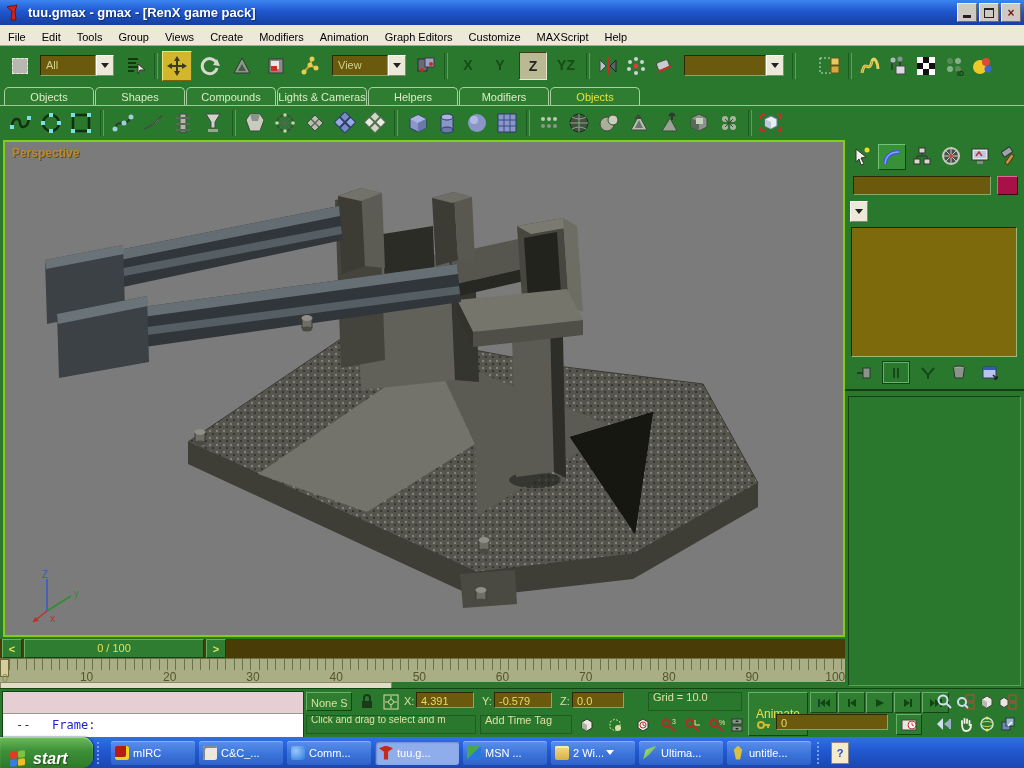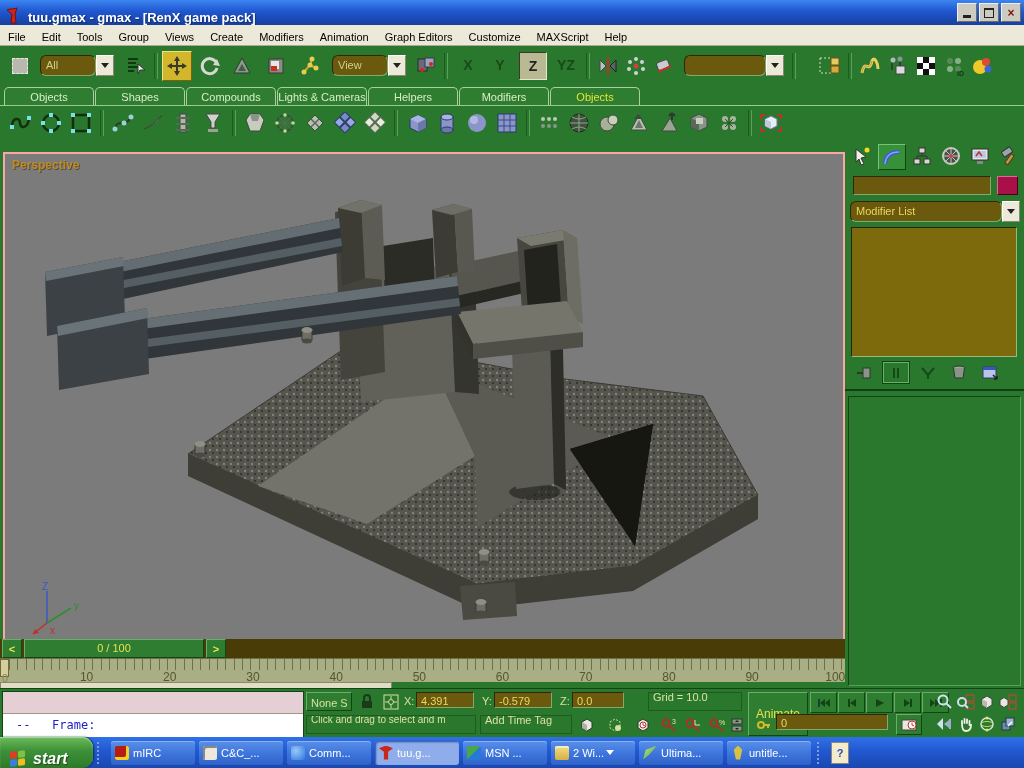--- a/index.html
+++ b/index.html
@@ -1,21 +1,21 @@
 <!DOCTYPE html>
 <html><head>
 <meta charset="utf-8">
 <style>
   html,body{margin:0;padding:0;}
   .screen{position:relative;width:1024px;height:768px;overflow:hidden;
     font-family:"Liberation Sans",sans-serif;font-size:11px;background:#2a772e;}
 
   
   .titlebar{position:absolute;left:0;top:0;width:1024px;height:25px;
-    background:linear-gradient(#3c85f2,#2057cf 45%,#173f9e);display:flex;align-items:flex-end;color:#fff;}
+    background:linear-gradient(#3c85f2,#2057cf 45%,#173f9e);display:flex;align-items:center;color:#fff;}
   .titlebar .ttl{font-weight:bold;font-size:13px;margin-left:6px;text-shadow:1px 1px 1px #10306e;}
   .winbtns{position:absolute;right:3px;top:3px;display:flex;gap:2px;}
   .winbtn{width:18px;height:17px;background:#cdcac2;border:1px solid;border-color:#f2f0ea #6e6b63 #6e6b63 #f2f0ea;
     display:flex;align-items:center;justify-content:center;color:#222;font-size:10px;font-weight:bold;}
   .wb-min i{display:block;width:8px;height:3px;background:#222;margin-top:8px;}
   .wb-res i{display:block;width:8px;height:7px;border:1px solid #222;border-top-width:2px;}
   .wb-close{color:#7c1408;font-size:12px;}
 
   
   .menubar{position:absolute;left:0;top:25px;width:1024px;height:20px;background:#ece9d8;
@@ -32,37 +32,37 @@
   .vsep{width:2px;height:26px;border-left:1px solid #1d5c20;border-right:1px solid #57a257;margin:0 4px;}
 
   
   .toolbar{position:absolute;left:0;top:45px;width:1024px;height:41px;display:flex;align-items:center;}
   .tbtn{width:28px;height:28px;display:flex;align-items:center;justify-content:center;flex:none;}
   .tbtn.gold{background:#d2b62c;border:1px solid;border-color:#f0e080 #7a6408 #7a6408 #f0e080;}
   .axbtn{width:26px;height:26px;margin:0 3px;display:flex;align-items:center;justify-content:center;
     color:#184a18;font-weight:bold;font-size:14px;flex:none;}
   .axbtn.active{background:#b9b994;border:1px solid;border-color:#3a3a20 #e8e8cc #e8e8cc #3a3a20;color:#222;}
   .dd{display:flex;height:21px;flex:none;}
-  .dd .val{padding:3px 4px 0 5px;color:#cfd08a;border-radius:6px;}
+  .dd .val{padding:3px 4px 0 5px;color:#cfd08a;}
   .dash-sq{width:14px;height:14px;border:1px dashed #e8e8e0;background:#b8b8b0;}
 
   
   .tabbar{position:absolute;left:0;top:86px;width:1024px;height:20px;border-bottom:1px solid #9cc894;
     display:flex;align-items:flex-end;padding-left:4px;box-sizing:border-box;}
   .tabbar .tab{flex:none;margin-right:1px;padding:3px 0 2px;width:88px;text-align:center;background:#2e7d31;
     border:1px solid #a8d0a0;border-bottom:none;border-radius:5px 5px 0 0;color:#dcedc8;}
   .tabbar .tab.active{color:#e6e432;}
 
   
   .modelbar{position:absolute;left:0;top:106px;width:1024px;height:34px;display:flex;align-items:center;padding-left:6px;box-sizing:border-box;}
   .mi{width:30px;height:28px;display:flex;align-items:center;justify-content:center;flex:none;}
 
   
-  .vpwrap{position:absolute;left:3px;top:152px;width:838px;height:493px;background:#7b7b7b;
-    border:2px solid #fca5a5;box-sizing:content-box;}
+  .vpwrap{position:absolute;left:3px;top:140px;width:838px;height:493px;background:#7b7b7b;
+    border:2px solid #84cc16;box-sizing:content-box;}
   .vplabel{position:absolute;left:7px;top:4px;color:#c28a1e;font-weight:bold;font-size:12px;
     text-shadow:1px 1px 0 #4c4c4c;}
   .vpsvg{position:absolute;left:0;top:0;}
   .tripod{position:absolute;left:14px;bottom:6px;}
 
   
   .timeslider{position:absolute;left:0;top:639px;width:845px;height:19px;background:#4a3c06;display:flex;align-items:center;}
   .ts-btn{width:18px;height:17px;margin-left:2px;color:#e8e050;display:flex;align-items:center;justify-content:center;font-weight:bold;}
   .ts-slider{width:178px;height:17px;margin-left:2px;color:#e8e050;text-align:center;line-height:17px;}
 
@@ -689,21 +689,20 @@
       <span class="cp-tab">
         <svg width="20" height="20">
             <rect x="3" y="3" width="10" height="6" rx="1" transform="rotate(-35 8 6)" fill="#9aa2aa" stroke="#333"></rect>
             <rect x="9" y="8" width="3.5" height="11" transform="rotate(35 11 13)" fill="#c09850" stroke="#5a3c10"></rect>
           </svg>
       </span>
     </div>
     <div class="cp-name fld"></div>
     <div class="cp-swatch"></div>
     <div class="dd cp-modlist">
-      <span class="val fld" style="flex:1;padding:3px 4px 0 5px">Modifier List</span>
       <span class="ddarrow">
           <i></i>
         </span>
     </div>
     <div class="cp-stack"></div>
     <div class="cp-stackbtns">
       <span class="sbtn">
         <svg width="18" height="16">
             <path d="M2 8 H8" stroke="#2a3a2a" stroke-width="2"></path>
             <rect x="8" y="3" width="7" height="10" fill="#8a948a" stroke="#2a3a2a"></rect>

